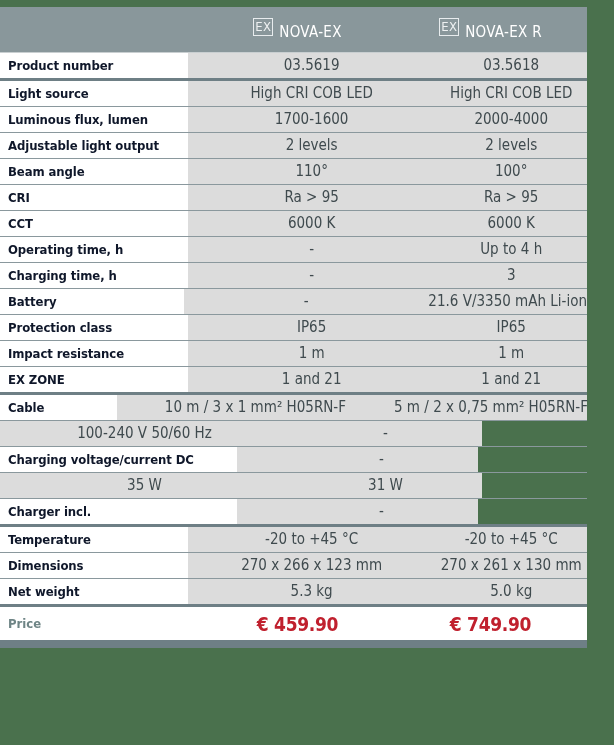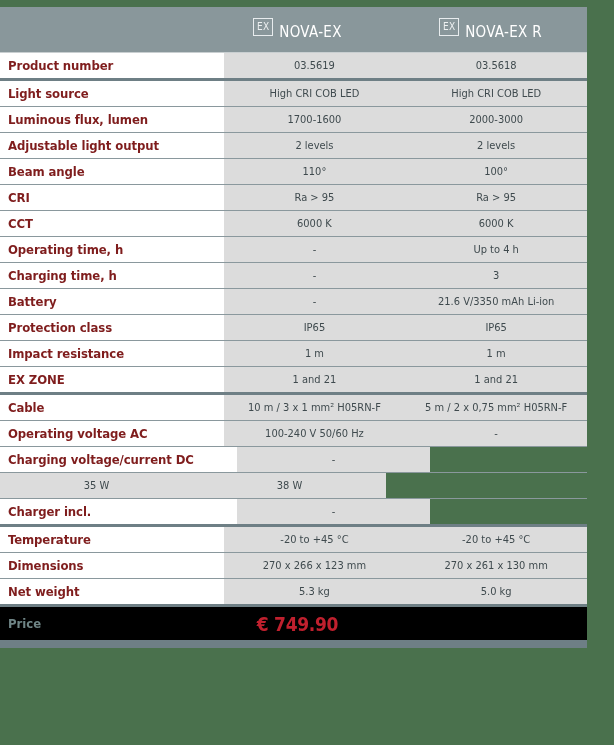--- a/index.html
+++ b/index.html
@@ -31,60 +31,61 @@
       font-size: 15px;
       letter-spacing: 0.3px;
       padding-top: 4px;
       box-sizing: border-box;
     }
     .ex-icon {
       display: inline-block;
       width: 18px; height: 16px;
       border: 1px solid #e8ecee;
       color: #eef1f2;
-      font-size: 10px;
+      font-size: 13px;
       line-height: 16px;
       text-align: center;
       margin-right: 6px;
       position: relative;
       top: -5px;
       box-sizing: content-box;
     }
     .row {
       display: flex;
       height: 25px;
       border-bottom: 1.5px solid #8a989d;
       box-sizing: content-box;
     }
     .row.thick { border-bottom: 3px solid #6e7f85; }
     .row .label-cell {
       width: 237px;
       background: #ffffff;
-      color: #7f1d1d;
+      color: #0f172a;
       font-size: 13px;
       font-weight: bold;
       line-height: 25px;
       padding-left: 8px;
       box-sizing: border-box;
       white-space: nowrap;
       letter-spacing: -0.1px;
     }
     .row .val-cell {
       width: 193px;
       background: #dcdcdc;
       color: #3f4a4e;
-      font-size: 11px;
+      font-size: 15px;
       line-height: 25px;
       text-align: center;
       white-space: nowrap;
+      padding-left: 48px;
     }
     .price-row {
       display: flex;
       height: 33px;
-      background: #000000;
+      background: #ffffff;
       align-items: center;
     }
     .price-row .label-cell {
       width: 201px;
       padding-left: 8px;
       box-sizing: border-box;
       color: #6f8586;
       font-size: 13px;
       font-weight: bold;
     }
@@ -124,21 +125,21 @@
         <div class="val-cell">03.5618</div>
       </div>
       <div class="row">
         <div class="label-cell">Light source</div>
         <div class="val-cell">High CRI COB LED</div>
         <div class="val-cell">High CRI COB LED</div>
       </div>
       <div class="row">
         <div class="label-cell">Luminous flux, lumen</div>
         <div class="val-cell">1700-1600</div>
-        <div class="val-cell">2000-3000</div>
+        <div class="val-cell">2000-4000</div>
       </div>
       <div class="row">
         <div class="label-cell">Adjustable light output</div>
         <div class="val-cell">2 levels</div>
         <div class="val-cell">2 levels</div>
       </div>
       <div class="row">
         <div class="label-cell">Beam angle</div>
         <div class="val-cell">110°</div>
         <div class="val-cell">100°</div>
@@ -182,31 +183,30 @@
         <div class="label-cell">EX ZONE</div>
         <div class="val-cell">1 and 21</div>
         <div class="val-cell">1 and 21</div>
       </div>
       <div class="row">
         <div class="label-cell">Cable</div>
         <div class="val-cell">10 m / 3 x 1 mm² H05RN-F</div>
         <div class="val-cell">5 m / 2 x 0,75 mm² H05RN-F</div>
       </div>
       <div class="row">
-        <div class="label-cell">Operating voltage AC</div>
         <div class="val-cell">100-240 V 50/60 Hz</div>
         <div class="val-cell">-</div>
       </div>
       <div class="row">
         <div class="label-cell">Charging voltage/current DC</div>
         <div class="val-cell">-</div>
       </div>
       <div class="row">
         <div class="val-cell">35 W</div>
-        <div class="val-cell">38 W</div>
+        <div class="val-cell">31 W</div>
       </div>
       <div class="row thick">
         <div class="label-cell">Charger incl.</div>
         <div class="val-cell">-</div>
       </div>
       <div class="row">
         <div class="label-cell">Temperature</div>
         <div class="val-cell">-20 to +45 °C</div>
         <div class="val-cell">-20 to +45 °C</div>
       </div>
@@ -217,16 +217,17 @@
       </div>
       <div class="row thick">
         <div class="label-cell">Net weight</div>
         <div class="val-cell">5.3 kg</div>
         <div class="val-cell">5.0 kg</div>
       </div>
     </div>
 
   <div class="price-row">
     <div class="label-cell">Price</div>
+    <div class="price-cell">€ 459.90</div>
     <div class="price-cell">€ 749.90</div>
   </div>
   <div class="bottom-bar"></div>
 </div>
 
 </body></html>

